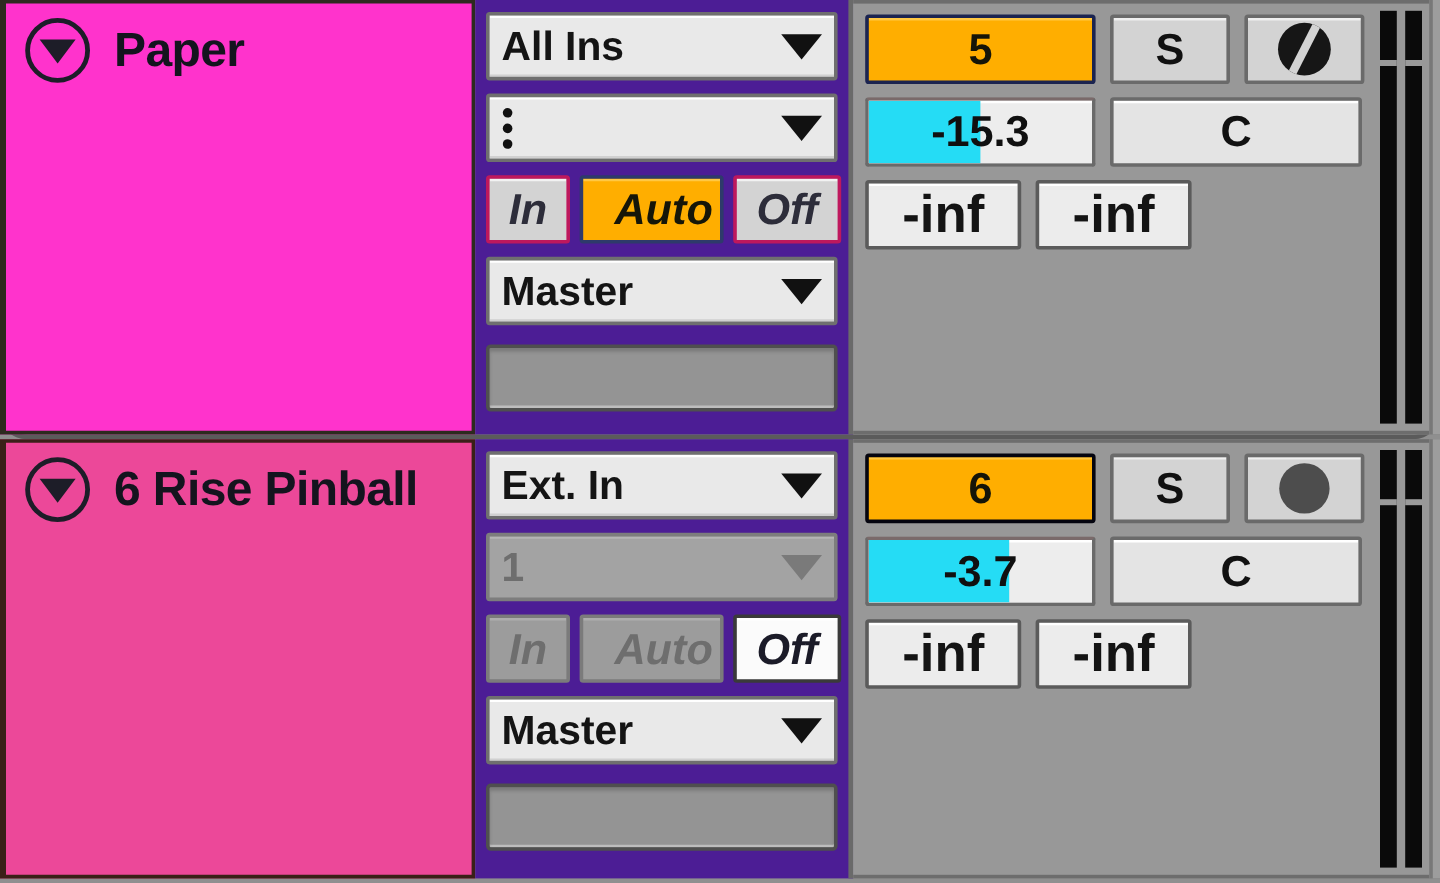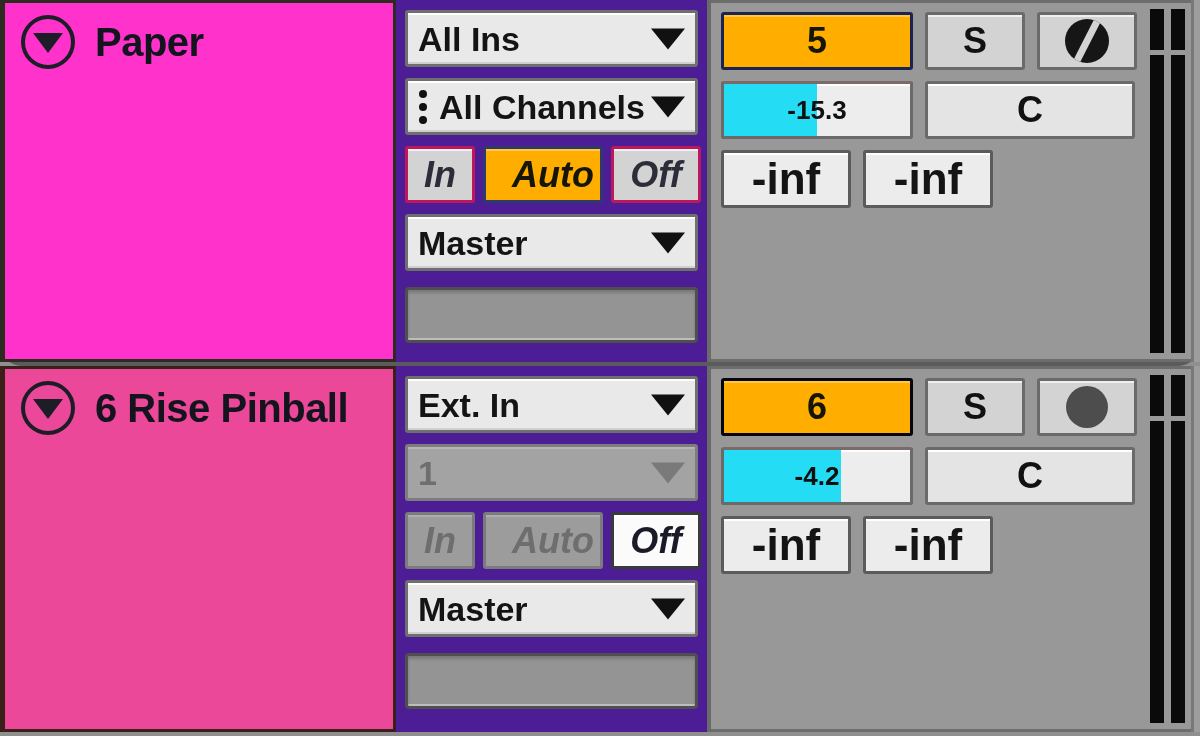--- a/index.html
+++ b/index.html
@@ -285,21 +285,21 @@
     position: absolute;
     left: 0; top: 0; bottom: 0;
     background: #25dcf5;
   }
   .vol-slider .vol-text {
     position: relative;
     width: 100%; height: 100%;
     display: flex;
     align-items: center;
     justify-content: center;
-    font-size: 26px;
+    font-size: 36px;
     font-weight: bold;
     color: #101010;
     line-height: 1;
   }
 
   .wide-btn {
     width: 210px;
     height: 58px;
     background: #e4e4e4;
     border: 3px solid #6a6a6a;
@@ -387,21 +387,20 @@
         <span class="ch-label">All Ins</span>
         <span class="caret"></span>
       </div>
 
       <div class="chooser">
         <span class="grip-dots">
             <i></i>
             <i></i>
             <i></i>
           </span>
-        <span class="ch-label">All Channels</span>
         <span class="caret"></span>
       </div>
 
       <div class="mon-row">
         <div class="mon-btn w-in">In</div>
         <div class="mon-btn w-auto active-orange">Auto</div>
         <div class="mon-btn w-off">Off</div>
       </div>
 
       <div class="chooser">
@@ -485,21 +484,21 @@
           <div class="activator strong">6</div>
           <div class="sq-btn">S</div>
           <div class="sq-btn">
             <span class="arm-audio"></span>
           </div>
         </div>
 
         <div class="mx-row">
           <div class="vol-slider">
             <div class="fill" style="width: 63%;"></div>
-            <div class="vol-text">-4.2</div>
+            <div class="vol-text">-3.7</div>
           </div>
           <div class="wide-btn">C</div>
         </div>
 
         <div class="mx-row">
           <div class="send-btn">-inf</div>
           <div class="send-btn">-inf</div>
         </div>
       </div>
 

